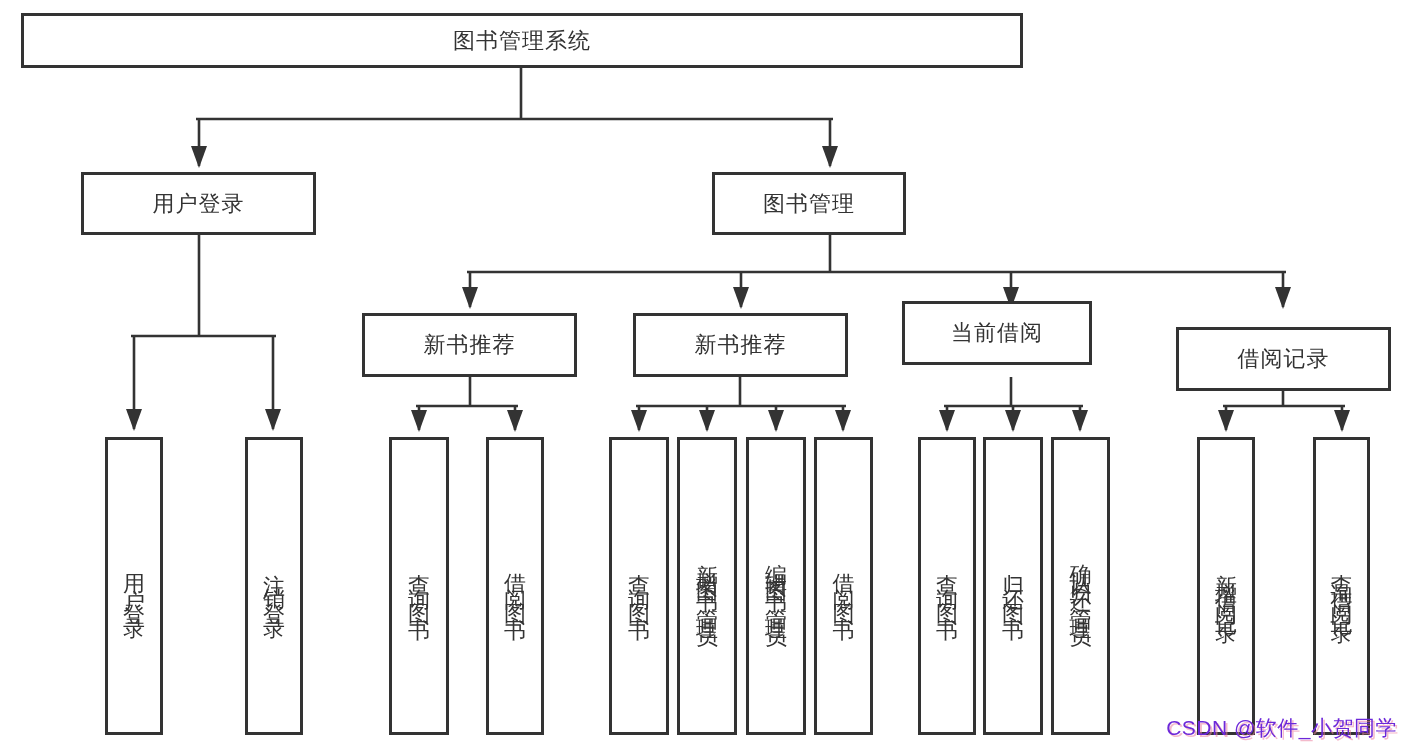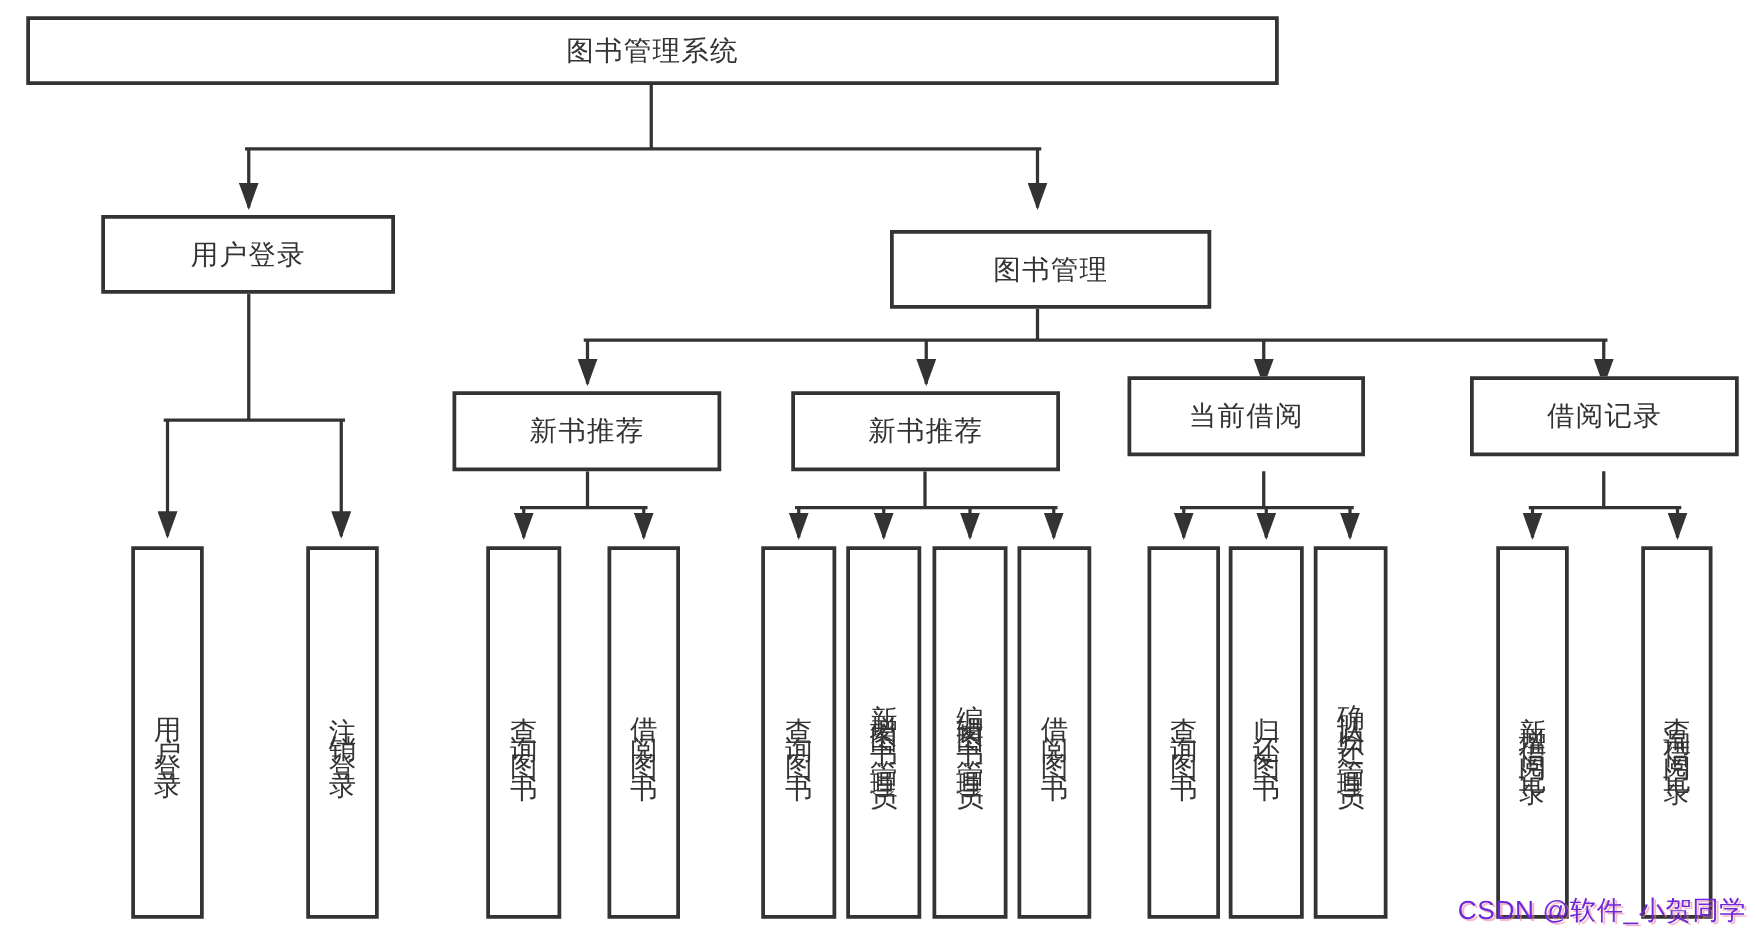--- a/index.html
+++ b/index.html
@@ -112,34 +112,34 @@
     </g>
   </svg>
 
   <div class="node" style="left:21px;top:13px;width:1002px;height:55px">
     <span class="hlabel">图书管理系统</span>
   </div>
 
   <div class="node" style="left:81px;top:172px;width:235px;height:63px">
     <span class="hlabel">用户登录</span>
   </div>
-  <div class="node" style="left:712px;top:184px;width:257px;height:63px">
+  <div class="node" style="left:712px;top:172px;width:194px;height:63px">
     <span class="hlabel">图书管理</span>
   </div>
 
   <div class="node" style="left:362px;top:313px;width:215px;height:64px">
     <span class="hlabel">新书推荐</span>
   </div>
   <div class="node" style="left:633px;top:313px;width:215px;height:64px">
     <span class="hlabel">新书推荐</span>
   </div>
   <div class="node" style="left:902px;top:301px;width:190px;height:64px">
     <span class="hlabel">当前借阅</span>
   </div>
-  <div class="node" style="left:1176px;top:301px;width:215px;height:64px">
+  <div class="node" style="left:1176px;top:327px;width:215px;height:64px">
     <span class="hlabel">借阅记录</span>
   </div>
 
   <div class="leaf" style="left:105px;width:58px">
     <span class="vlabel sp4">用户登录</span>
   </div>
   <div class="leaf" style="left:245px;width:58px">
     <span class="vlabel sp4">注销登录</span>
   </div>
 

